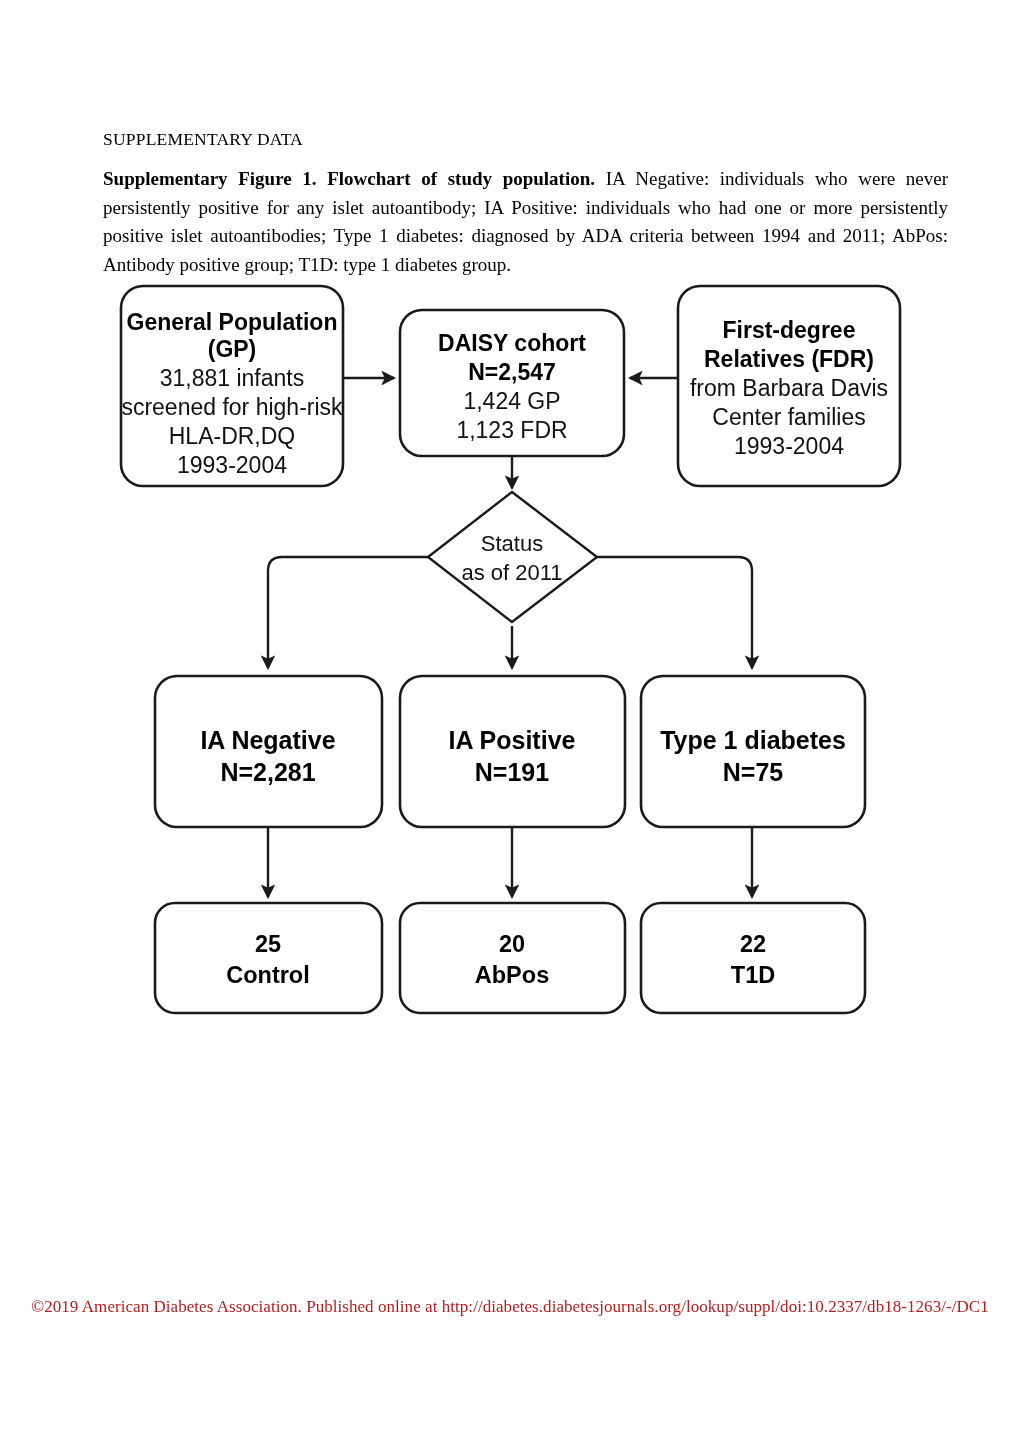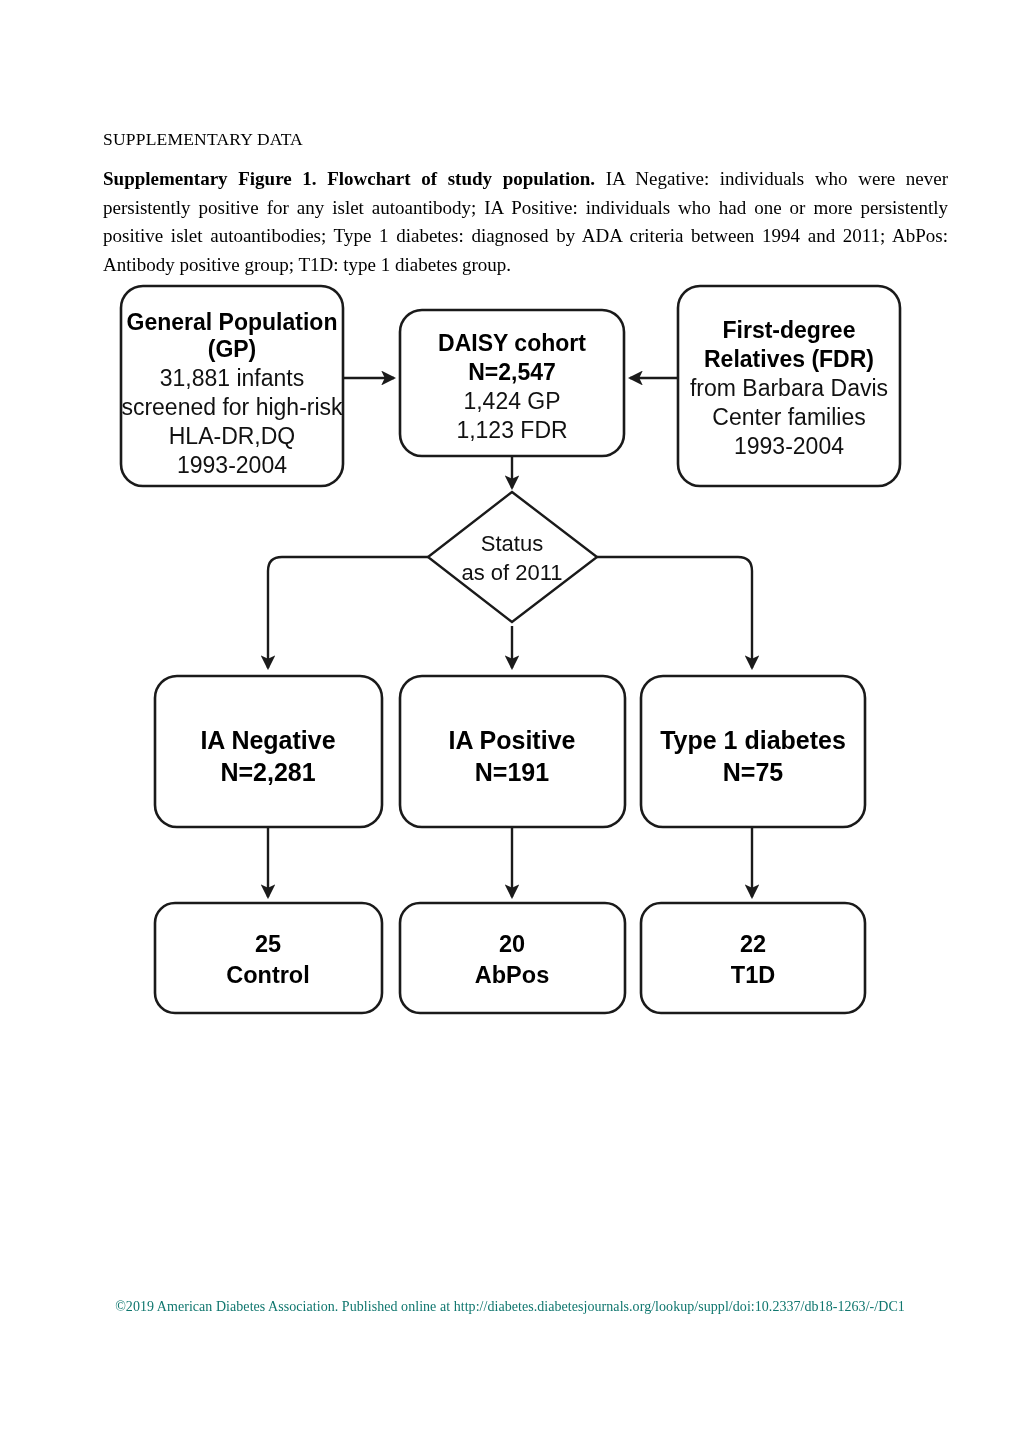--- a/index.html
+++ b/index.html
@@ -107,22 +107,22 @@
   
   .footer {
     position: absolute;
     left: 0;
     top: 1297px;
     width: 1020px;
     text-align: center;
   }
   .footer-text {
     font-family: "Liberation Serif", "DejaVu Serif", serif;
-    font-size: 14px;
-    color: #0f766e;
+    font-size: 17px;
+    color: #b91c1c;
     letter-spacing: .05px;
     white-space: nowrap;
   }
 </style>
 </head>
 <body>
 
 <div class="page-head">
   <p class="supp-data-label">SUPPLEMENTARY DATA</p>
   <p class="caption">

